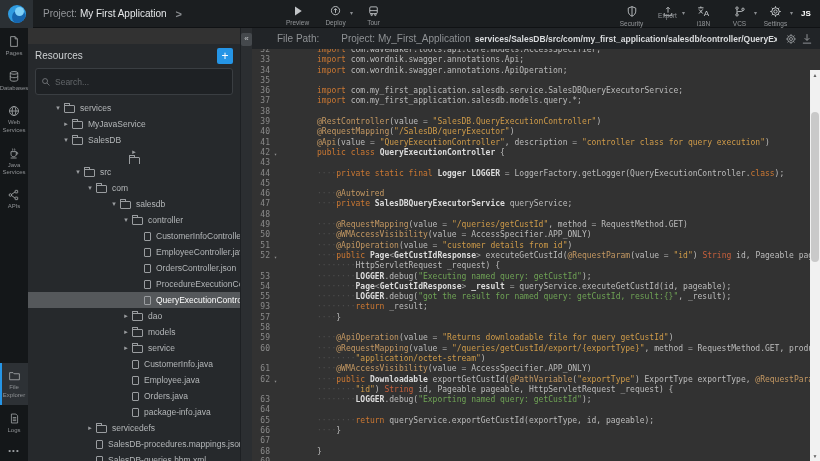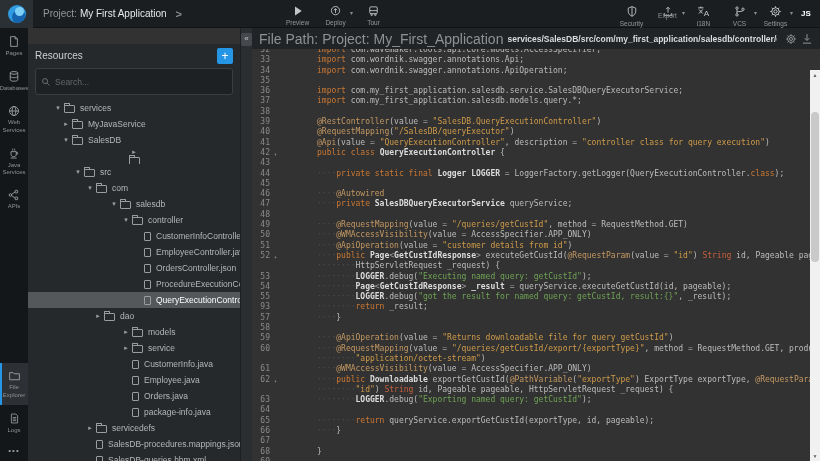--- a/index.html
+++ b/index.html
@@ -65,21 +65,21 @@
 
   
   .divider { position:absolute; left:240px; top:28px; bottom:0; width:12px; background:#2b2e31; z-index:8;
     border-left:1px solid #1d2023; }
   .collapse-btn { width:11px; height:13px; margin:5px auto 0; background:#45494d; border-radius:2px;
     color:#c6c9cb; font-size:8px; line-height:12px; text-align:center; cursor:pointer; }
 
   
   .editor { position:absolute; left:252px; top:28px; right:0; bottom:0; background:#323232; display:flex; flex-direction:column; }
   .filebar { height:21px; background:#212427; display:flex; align-items:center; gap:4px; padding:0 7px; flex:none; }
-  .fp-dim { font-size:14px; color:#8f9295; white-space:nowrap; }
+  .fp-dim { font-size:10px; color:#8f9295; white-space:nowrap;margin-left:18px; }
   .fp-path { font-size:8.5px; color:#d9dbdd; font-weight:bold; white-space:nowrap; overflow:hidden; }
   .fp-spacer { flex:1; }
   .filebar svg { stroke:#9a9da0; fill:none; stroke-width:1.2; flex:none; }
   .code-wrap { flex:1; display:flex; overflow:hidden; position:relative;gap:39px; }
   .gutter { width:26px; flex:none; padding-right:8px; text-align:right; margin-top:-4px;
     font-family:"DejaVu Sans Mono", monospace; font-size:8px; line-height:10.3px; color:#8a8a8a; }
   .g-row { position:relative; height:10.3px; }
   .g-row .fold { position:absolute; right:-7px; top:1px; font-size:5px; color:#8e8e8e; }
   .code { flex:1; overflow:hidden; margin-top:-4px; white-space:pre;
     font-family:"DejaVu Sans Mono", monospace; font-size:8px; line-height:10.3px; color:#bcbcbc; }
@@ -314,21 +314,21 @@
       <div class="tree-row" style="padding-left: 104px;">
         <span class="caret"></span>
         <span class="ico-file"></span>
         <span class="tree-label">ProcedureExecutionController.java</span>
       </div>
       <div class="tree-row selected" style="padding-left: 104px;">
         <span class="caret"></span>
         <span class="ico-file"></span>
         <span class="tree-label">QueryExecutionController.java</span>
       </div>
-      <div class="tree-row" style="padding-left: 64px;">
+      <div class="tree-row" style="padding-left: 92px;">
         <span class="caret">▸</span>
         <span class="ico-folder"></span>
         <span class="tree-label">dao</span>
       </div>
       <div class="tree-row" style="padding-left: 92px;">
         <span class="caret">▸</span>
         <span class="ico-folder"></span>
         <span class="tree-label">models</span>
       </div>
       <div class="tree-row" style="padding-left: 92px;">

